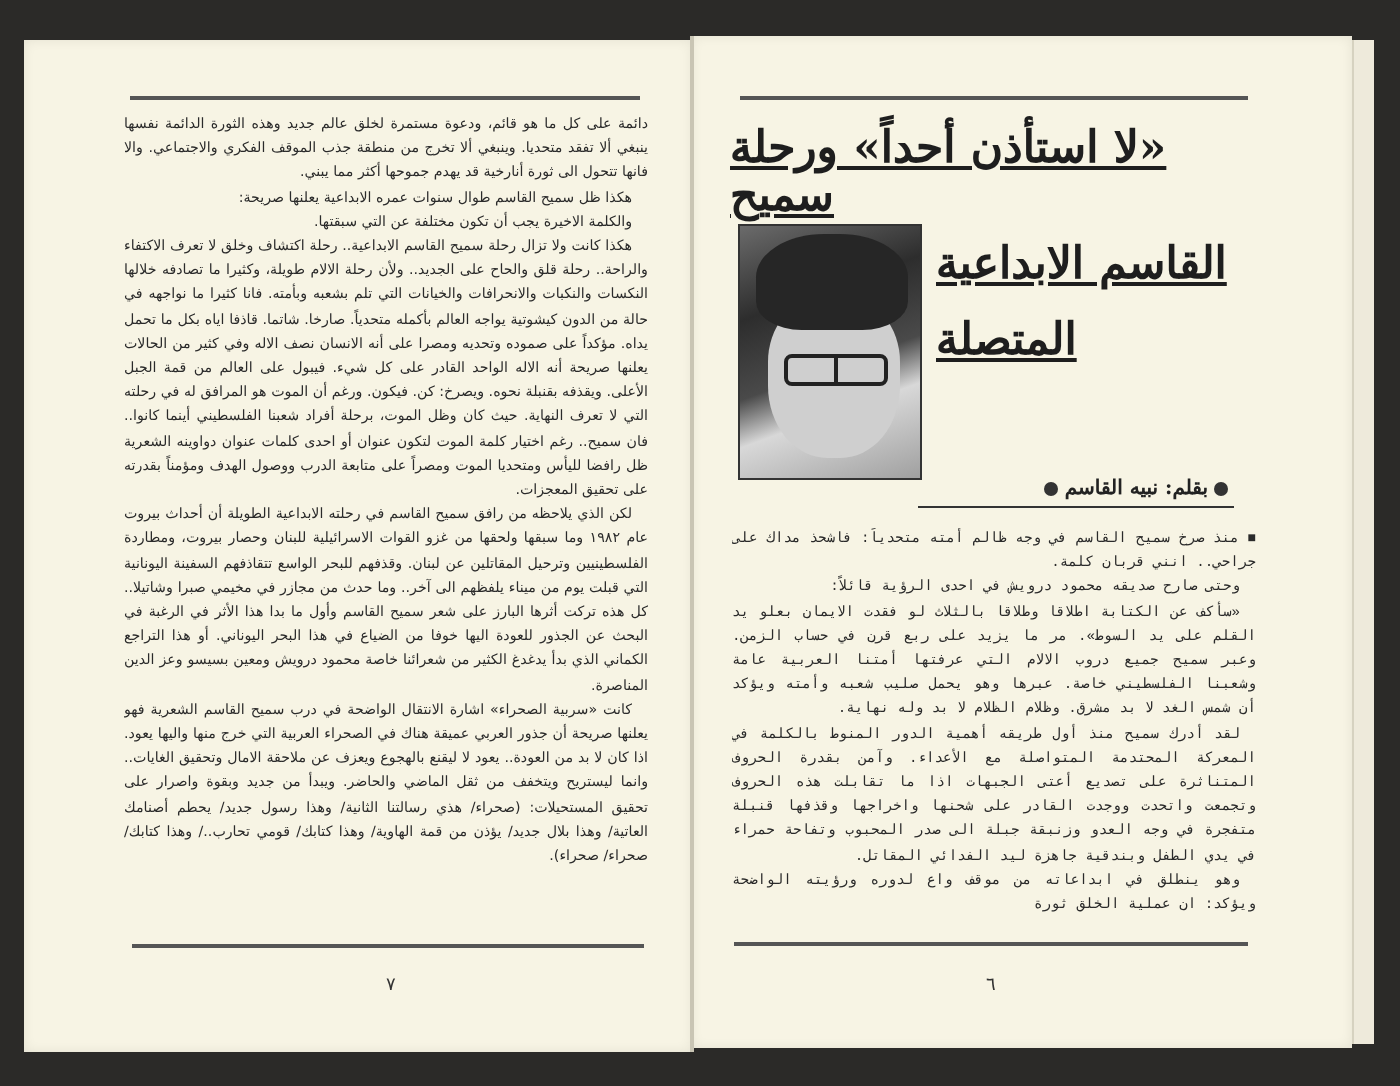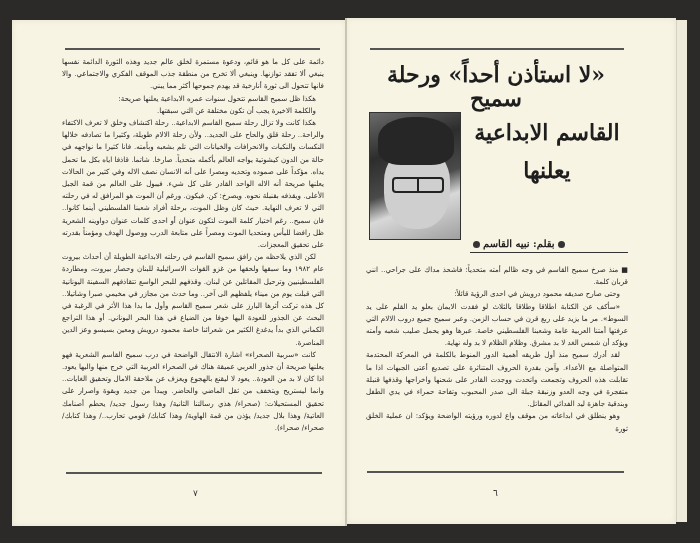--- a/index.html
+++ b/index.html
@@ -5,71 +5,71 @@
   html, body { margin:0; padding:0; }
   body { width:700px; height:543px; background:#2b2a28; position:relative; overflow:hidden; font-family:"DejaVu Sans", sans-serif; }
   .page { position:absolute; background:#f7f4e4; box-shadow: inset 0 0 6px rgba(0,0,0,0.08); }
   #left-page { left:12px; top:20px; width:334px; height:506px; }
   #right-page { left:346px; top:18px; width:330px; height:506px; }
   #right-edge { position:absolute; left:676px; top:20px; width:10px; height:502px; background:#eeeadb; border-left:1px solid #d6d2c0; }
   .spine { position:absolute; left:345px; top:18px; width:2px; height:508px; background:#c9c5b4; }
   .rule { position:absolute; height:2px; background:#555; }
   .text-block { position:absolute; direction:rtl; text-align:justify; color:#2a2a2a; font-family:"DejaVu Sans", sans-serif; font-size:7.1px; line-height:12.2px; }
   .text-block p { margin:0; text-indent:8px; }
-  .title { position:absolute; direction:rtl; text-align:center; font-family:"DejaVu Serif", serif; font-weight:bold; color:#1e1e1e; font-size:22px; line-height:24px; }
+  .title { position:absolute; direction:rtl; text-align:left; font-family:"DejaVu Serif", serif; font-weight:bold; color:#1e1e1e; font-size:22px; line-height:24px;text-decoration:underline; }
   .photo { position:absolute; left:369px; top:112px; width:90px; height:126px; background:linear-gradient(160deg,#6b6b6b 0%,#2d2d2d 30%,#4a4a4a 55%,#d8d8d8 70%,#a0a0a0 100%); border:1px solid #333; overflow:hidden; }
   .photo .hair { position:absolute; left:8px; top:4px; width:76px; height:48px; background:#262626; border-radius:45% 45% 30% 30%; }
   .photo .face { position:absolute; left:14px; top:36px; width:66px; height:80px; background:#cfcfcf; border-radius:40% 40% 45% 45%; }
   .photo .glasses { position:absolute; left:22px; top:64px; width:52px; height:16px; border:2px solid #222; border-radius:4px; box-sizing:border-box; }
   .photo .glasses:after { content:""; position:absolute; left:23px; top:-2px; width:2px; height:16px; background:#222; }
-  .byline { position:absolute; left:470px; top:238px; width:158px; direction:rtl; text-align:left; font-family:"DejaVu Serif", serif; font-weight:bold; font-size:10px; color:#222; border-bottom:1.5px solid #333; padding-bottom:3px; }
+  .byline { position:absolute; left:459px; top:238px; width:158px; direction:rtl; text-align:right; font-family:"DejaVu Serif", serif; font-weight:bold; font-size:10px; color:#222; border-bottom:1.5px solid #333; padding-bottom:3px; }
   .byline .dot { display:inline-block; width:7px; height:7px; border-radius:50%; background:#333; vertical-align:middle; margin:0 3px; }
   .page-num { position:absolute; font-family:"DejaVu Sans", sans-serif; font-size:9px; color:#333; }
 </style>
 </head>
 <body>
 
 <div class="page" id="left-page"></div>
 <div class="page" id="right-page"></div>
 <div id="right-edge"></div>
 <div class="spine"></div>
 
 <div class="rule" style="left:65px; top:48px; width:255px;"></div>
 <div class="text-block" style="left:62px; top:56px; width:262px; height:405px; overflow:hidden;">
-  <p style="text-indent:0">دائمة على كل ما هو قائم، ودعوة مستمرة لخلق عالم جديد وهذه الثورة الدائمة نفسها ينبغي ألا تفقد توازنها. وينبغي ألا تخرج من منطقة جذب الموقف الفكري والاجتماعي. والا فانها تتحول الى ثورة أنارخية قد يهدم جموحها أكثر مما يبني.</p>
-  <p>هكذا ظل سميح القاسم تتحول سنوات عمره الابداعية يعلنها صريحة:</p>
+  <p style="text-indent:0">دائمة على كل ما هو قائم، ودعوة مستمرة لخلق عالم جديد وهذه الثورة الدائمة نفسها ينبغي ألا تفقد متحديا. وينبغي ألا تخرج من منطقة جذب الموقف الفكري والاجتماعي. والا فانها تتحول الى ثورة أنارخية قد يهدم جموحها أكثر مما يبني.</p>
+  <p>هكذا ظل سميح القاسم طوال سنوات عمره الابداعية يعلنها صريحة:</p>
   <p>والكلمة الاخيرة يجب أن تكون مختلفة عن التي سبقتها.</p>
   <p>هكذا كانت ولا تزال رحلة سميح القاسم الابداعية.. رحلة اكتشاف وخلق لا تعرف الاكتفاء والراحة.. رحلة قلق والحاح على الجديد.. ولأن رحلة الالام طويلة، وكثيرا ما تصادفه خلالها النكسات والنكبات والانحرافات والخيانات التي تلم بشعبه وبأمته. فانا كثيرا ما نواجهه في حالة من الدون كيشوتية يواجه العالم بأكمله متحدياً. صارخا. شاتما. قاذفا اياه بكل ما تحمل يداه. مؤكداً على صموده وتحديه ومصرا على أنه الانسان نصف الاله وفي كثير من الحالات يعلنها صريحة أنه الاله الواحد القادر على كل شيء. فيبول على العالم من قمة الجبل الأعلى. ويقذفه بقنبلة نحوه. ويصرخ: كن. فيكون. ورغم أن الموت هو المرافق له في رحلته التي لا تعرف النهاية. حيث كان وظل الموت، برحلة أفراد شعبنا الفلسطيني أينما كانوا.. فان سميح.. رغم اختيار كلمة الموت لتكون عنوان أو احدى كلمات عنوان دواوينه الشعرية ظل رافضا لليأس ومتحديا الموت ومصراً على متابعة الدرب ووصول الهدف ومؤمناً بقدرته على تحقيق المعجزات.</p>
   <p>لكن الذي يلاحظه من رافق سميح القاسم في رحلته الابداعية الطويلة أن أحداث بيروت عام ١٩٨٢ وما سبقها ولحقها من غزو القوات الاسرائيلية للبنان وحصار بيروت، ومطاردة الفلسطينيين وترحيل المقاتلين عن لبنان. وقذفهم للبحر الواسع تتقاذفهم السفينة اليونانية التي قبلت يوم من ميناء يلفظهم الى آخر.. وما حدث من مجازر في مخيمي صبرا وشاتيلا.. كل هذه تركت أثرها البارز على شعر سميح القاسم وأول ما بدا هذا الأثر في الرغبة في البحث عن الجذور للعودة اليها خوفا من الضياع في هذا البحر اليوناني. أو هذا التراجع الكماني الذي بدأ يدغدغ الكثير من شعرائنا خاصة محمود درويش ومعين بسيسو وعز الدين المناصرة.</p>
   <p>كانت «سربية الصحراء» اشارة الانتقال الواضحة في درب سميح القاسم الشعرية فهو يعلنها صريحة أن جذور العربي عميقة هناك في الصحراء العربية التي خرج منها واليها يعود. اذا كان لا بد من العودة.. يعود لا ليقنع بالهجوع ويعزف عن ملاحقة الامال وتحقيق الغايات.. وانما ليستريح ويتخفف من ثقل الماضي والحاضر. ويبدأ من جديد وبقوة واصرار على تحقيق المستحيلات: (صحراء/ هذي رسالتنا الثانية/ وهذا رسول جديد/ يحطم أصنامك العاتية/ وهذا بلال جديد/ يؤذن من قمة الهاوية/ وهذا كتابك/ قومي تحارب../ وهذا كتابك/ صحراء/ صحراء).</p>
 
 </div>
 <div class="rule" style="left:66px; top:472px; width:256px;"></div>
 <div class="page-num" style="left:193px; top:488px;">٧</div>
 
 <div class="rule" style="left:370px; top:48px; width:254px;"></div>
 <div class="title" style="left:365px; top:62px; width:262px;">
   <div style="margin-bottom:14px;">«لا استأذن أحداً» ورحلة سميح</div>
 </div>
 <div class="title" style="left:468px; top:120px; width:158px;">
   <div style="margin-bottom:14px;">القاسم الابداعية</div>
-  <div>يعلنها</div>
+  <div>المتصلة</div>
 </div>
 
 <div class="photo" title="صورة شخصية لرجل يرتدي نظارات">
   <div class="face"></div>
   <div class="hair"></div>
   <div class="glasses"></div>
 </div>
 
 <div class="byline">
   <span class="dot"></span><span>بقلم: نبيه القاسم</span><span class="dot"></span>
 </div>
 
-<div class="text-block" style="left:366px; top:264px; width:262px; height:200px; overflow:hidden;">
+<div class="text-block" style="left:366px; top:264px; width:262px; height:200px; overflow:hidden;font-family:Liberation Mono, monospace;">
   <p style="text-indent:0">■ منذ صرخ سميح القاسم في وجه ظالم أمته متحدياً: فاشحذ مداك على جراحي.. انني قربان كلمة.</p>
   <p>وحتى صارح صديقه محمود درويش في احدى الرؤية قائلاً:</p>
   <p>«سأكف عن الكتابة اطلاقا وطلاقا بالثلاث لو فقدت الايمان بعلو يد القلم على يد السوط». مر ما يزيد على ربع قرن في حساب الزمن. وعبر سميح جميع دروب الالام التي عرفتها أمتنا العربية عامة وشعبنا الفلسطيني خاصة. عبرها وهو يحمل صليب شعبه وأمته ويؤكد أن شمس الغد لا بد مشرق. وظلام الظلام لا بد وله نهاية.</p>
   <p>لقد أدرك سميح منذ أول طريقه أهمية الدور المنوط بالكلمة في المعركة المحتدمة المتواصلة مع الأعداء. وآمن بقدرة الحروف المتناثرة على تصديع أعتى الجبهات اذا ما تقابلت هذه الحروف وتجمعت واتحدت ووجدت القادر على شحنها واخراجها وقذفها قنبلة متفجرة في وجه العدو وزنبقة جبلة الى صدر المحبوب وتفاحة حمراء في يدي الطفل وبندقية جاهزة ليد الفدائي المقاتل.</p>
   <p>وهو ينطلق في ابداعاته من موقف واع لدوره ورؤيته الواضحة ويؤكد: ان عملية الخلق ثورة</p>
 </div>
 <div class="rule" style="left:367px; top:471px; width:257px;"></div>
 <div class="page-num" style="left:493px; top:488px;">٦</div>
 
 </body></html>

